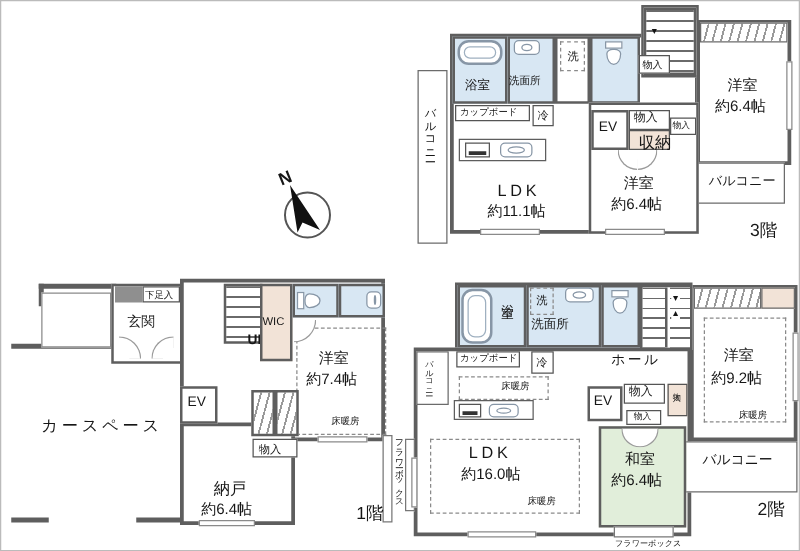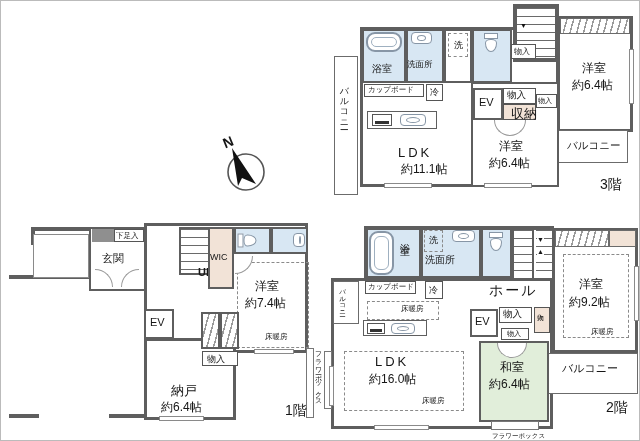--- a/index.html
+++ b/index.html
@@ -87,21 +87,21 @@
 
     <div class="box1" style="left:30px;top:80px;width:60px;height:13px;"></div>
     <span class="lb" style="left:34px;top:82px;font-size:7.5px;">カップボード</span>
     <div class="box1" style="left:92px;top:80px;width:17px;height:17px;"></div>
     <span class="lb" style="left:96px;top:83px;font-size:9px;">冷</span>
     <div class="counter" style="left:33px;top:107px;width:70px;height:18px;"></div>
     <div class="stove" style="left:38px;top:110px;width:20px;height:12px;"></div>
     <div class="sink" style="left:66px;top:110px;width:26px;height:12px;"></div>
 
     <span class="lb" style="left:64px;top:142px;font-size:13px;letter-spacing:3px;">LDK</span>
-    <span class="lb" style="left:56px;top:159px;font-size:12px;margin-left:11px;">約11.1帖</span>
+    <span class="lb" style="left:56px;top:159px;font-size:12px;">約11.1帖</span>
 
     <div class="blk2" style="left:137px;top:78px;width:88px;height:105px;"></div>
     <div class="blk2" style="left:139px;top:84px;width:30px;height:32px;"></div>
     <span class="lb" style="left:145px;top:92px;font-size:11px;">EV</span>
     <div class="box1" style="left:169px;top:84px;width:33px;height:16px;"></div>
     <span class="lb" style="left:173px;top:86px;font-size:9.5px;">物入</span>
     <div class="box1" style="left:202px;top:90px;width:21px;height:14px;"></div>
     <span class="lb" style="left:204px;top:93px;font-size:7px;">物入</span>
     <div class="box1 beige" style="left:169px;top:100px;width:33px;height:16px;"></div>
     <span class="lb" style="left:177px;top:103px;font-size:13px;">収納</span>
@@ -121,20 +121,21 @@
     <span class="lb" style="left:266px;top:172px;font-size:14px;">3階</span>
   </div>
 
   <div class="abs" style="left:8px;top:213px;width:314px;height:228px;">
 
     <div class="wall" style="left:22px;top:13px;width:62px;height:4px;"></div>
     <div class="wall" style="left:22px;top:13px;width:4px;height:18px;"></div>
     <div class="wall" style="left:0px;top:61px;width:132px;height:4px;"></div>
     <div class="wall" style="left:0px;top:200px;width:30px;height:4px;"></div>
     <div class="wall" style="left:100px;top:200px;width:56px;height:4px;"></div>
+    <span class="lb" style="left:24px;top:120px;font-size:13px;letter-spacing:3px;">カースペース</span>
 
     <div class="box1" style="left:24px;top:20px;width:56px;height:44px;border-color:#8a8a8a;"></div>
 
     <div class="blk2" style="left:80px;top:13px;width:57px;height:64px;"></div>
     <div class="abs dark" style="left:83px;top:15px;width:22px;height:13px;"></div>
     <div class="box1" style="left:105px;top:15px;width:30px;height:13px;"></div>
     <span class="lb" style="left:107px;top:18px;font-size:7.5px;">下足入</span>
     <span class="lb" style="left:93px;top:38px;font-size:11px;">玄関</span>
     <div class="arc arc-tr" style="left:86px;top:55px;width:18px;height:18px;"></div>
     <div class="arc arc-tl" style="left:112px;top:55px;width:18px;height:18px;"></div>
@@ -196,21 +197,21 @@
     <div class="wc" style="left:170px;top:16px;width:14px;height:19px;">
         <div class="tank"></div>
         <div class="bowl"></div>
       </div>
 
     <div class="stairsH" style="left:193px;top:12px;width:42px;height:52px;"></div>
     <div class="wall" style="left:213px;top:14px;width:2px;height:48px;background:#fff;border-left:2px solid #5e5e5e;"></div>
     <span class="lb" style="left:218px;top:20px;font-size:7px;background:#fff;">▼</span>
     <span class="lb" style="left:218px;top:32px;font-size:7px;background:#fff;">▲</span>
 
-    <span class="lb" style="left:170px;top:66px;font-size:14px;letter-spacing:2px;">ホール</span>
+    <span class="lb" style="left:170px;top:66px;font-size:11px;letter-spacing:2px;">ホール</span>
     <div class="box1" style="left:46px;top:65px;width:51px;height:13px;"></div>
     <span class="lb" style="left:49px;top:67px;font-size:7.5px;">カップボード</span>
     <div class="box1" style="left:106px;top:65px;width:18px;height:18px;"></div>
     <span class="lb" style="left:110px;top:69px;font-size:9px;">冷</span>
 
     <div class="thin" style="left:14px;top:65px;width:26px;height:43px;"></div>
     <span class="lb vert" style="left:20px;top:68px;font-size:6.5px;height:38px;letter-spacing:0;">バルコニー</span>
 
     <div class="dash" style="left:48px;top:85px;width:72px;height:19px;"></div>
     <span class="lb" style="left:82px;top:89px;font-size:7.5px;">床暖房</span>

